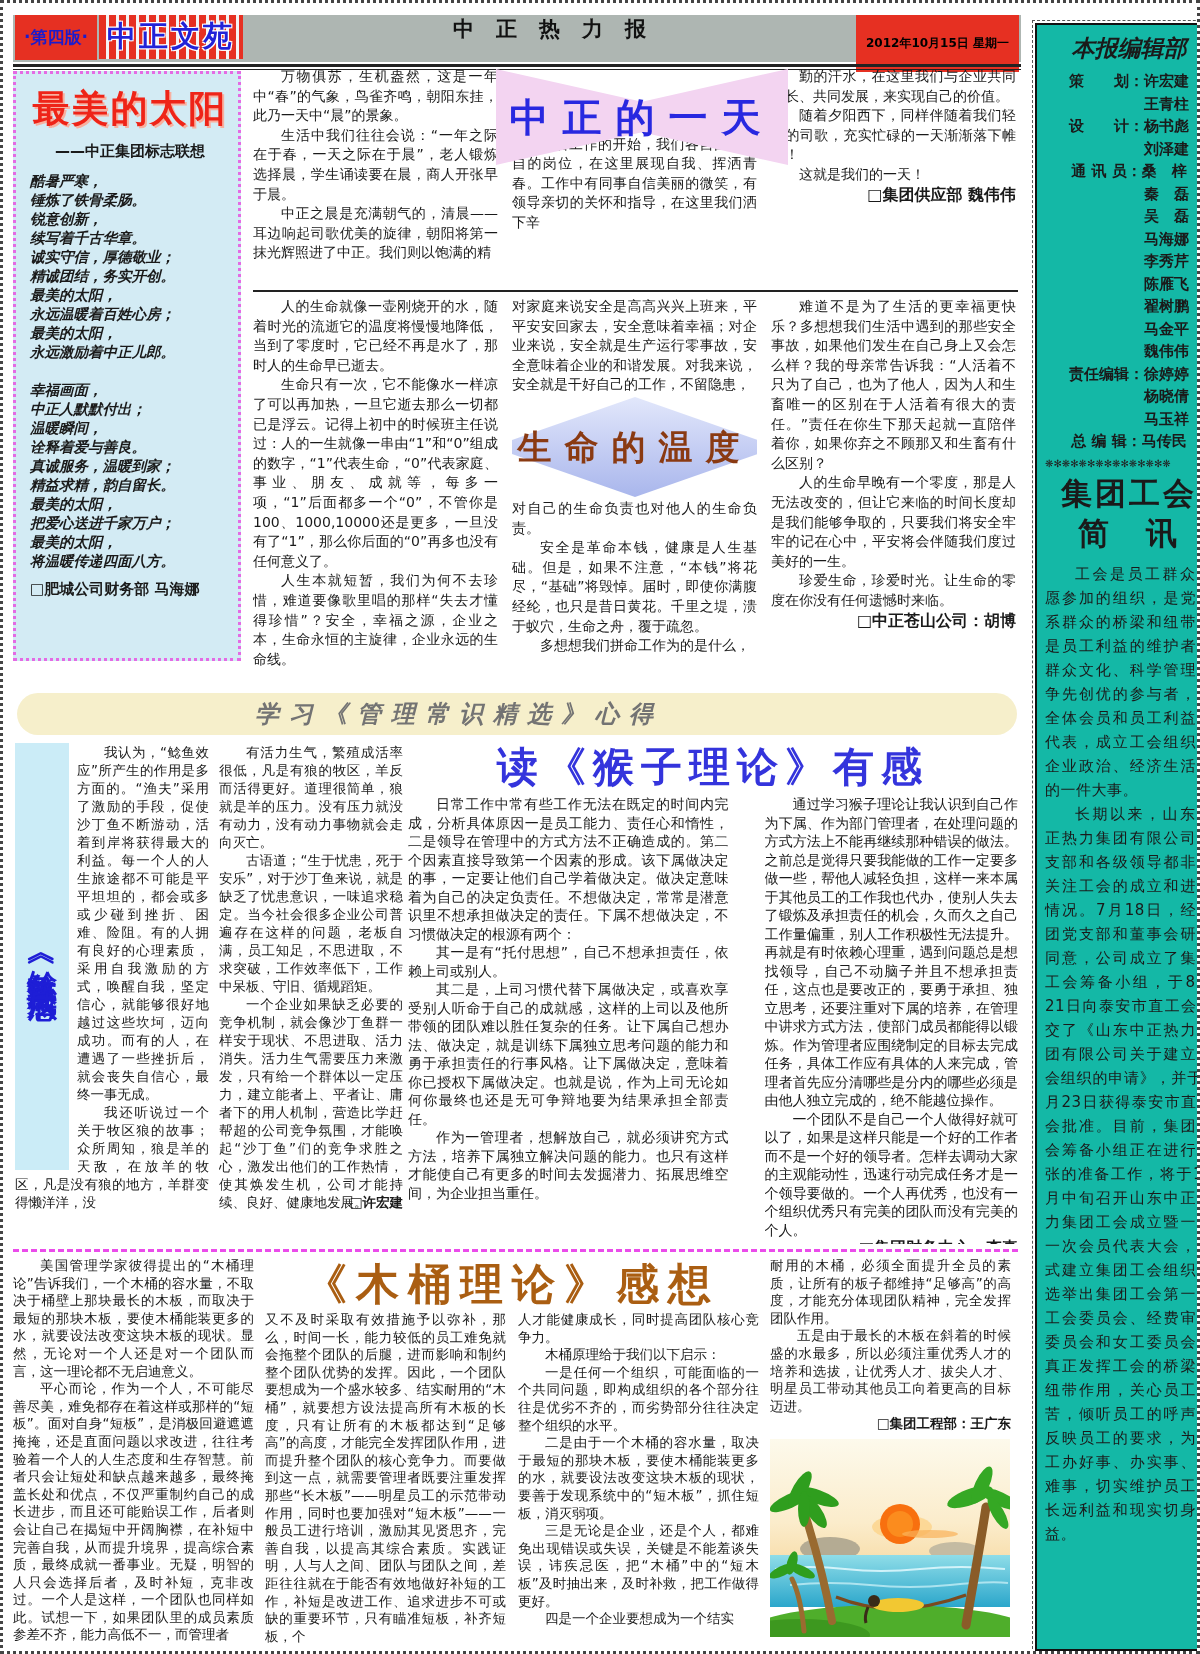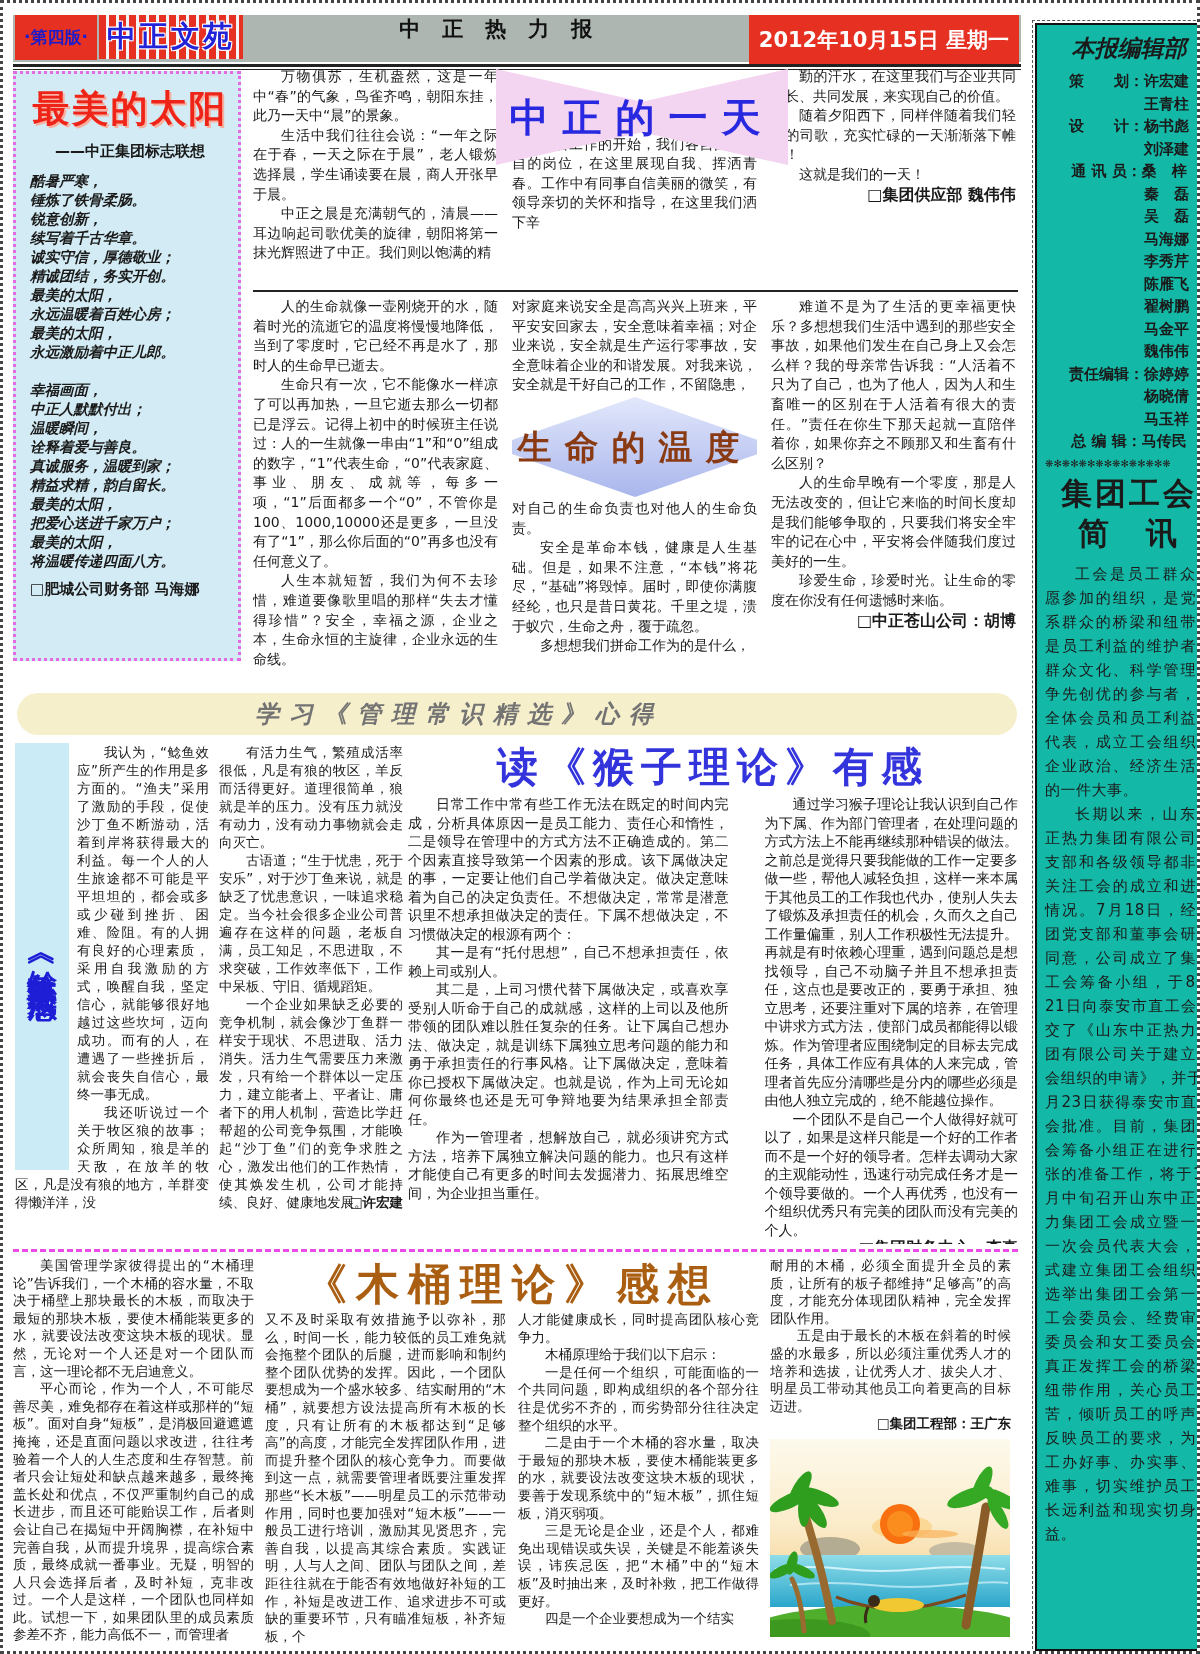--- a/index.html
+++ b/index.html
@@ -16,22 +16,22 @@
   .header { left:10px; top:12px; width:1008px; height:47px; background:#aeb6b2;
             display:flex; align-items:flex-start; box-sizing:border-box; }
   .edition-box { background:#e63022; color:#1c1ccc; font-weight:bold; font-size:17px;
                  padding:11px 9px; margin-left:2px; white-space:nowrap; }
   .section-name { font-size:29px; font-weight:bold; color:#2222d8; margin-left:2px; padding:2px 8px;
                   background:repeating-linear-gradient(90deg,#e63022 0 7px,#f4f4f4 7px 10px);
                   text-shadow:1px 1px 0 #fff,-1px -1px 0 #fff,1px -1px 0 #fff,-1px 1px 0 #fff;
                   letter-spacing:3px; white-space:nowrap; }
   .paper-name { flex:1; text-align:center; font-size:21px; font-weight:bold; color:#111;
                 letter-spacing:22px; text-indent:22px; white-space:nowrap; }
-  .date-box { background:#e63022; color:#ffffff; font-weight:bold; font-size:21px;
-              padding:11px 10px; margin-right:2px; white-space:nowrap; }
+  .date-box { background:#e63022; color:#000000; font-weight:bold; font-size:12px;
+              padding:20px 10px; margin-right:2px; white-space:nowrap; }
   .header-rule { left:10px; top:61px; width:1008px; height:2px;
                  border-top:3px solid #222; border-bottom:1px solid #222; }
 
   
   .poem-box { left:10px; top:68px; width:228px; height:590px; background:#d3ebf4;
               border:3px dotted #e46ae4; box-sizing:border-box; padding:10px 8px 6px 14px; overflow:hidden; }
   .poem-title { color:#ee2418; font-size:37px; font-weight:bold; text-align:center;
                 font-family:"DejaVu Serif",serif; letter-spacing:2px;
                 text-shadow:2px 2px 0 #f8b0a0; }
   .poem-subtitle { font-size:15px; font-weight:bold; text-align:center; margin:8px 0 10px; }

